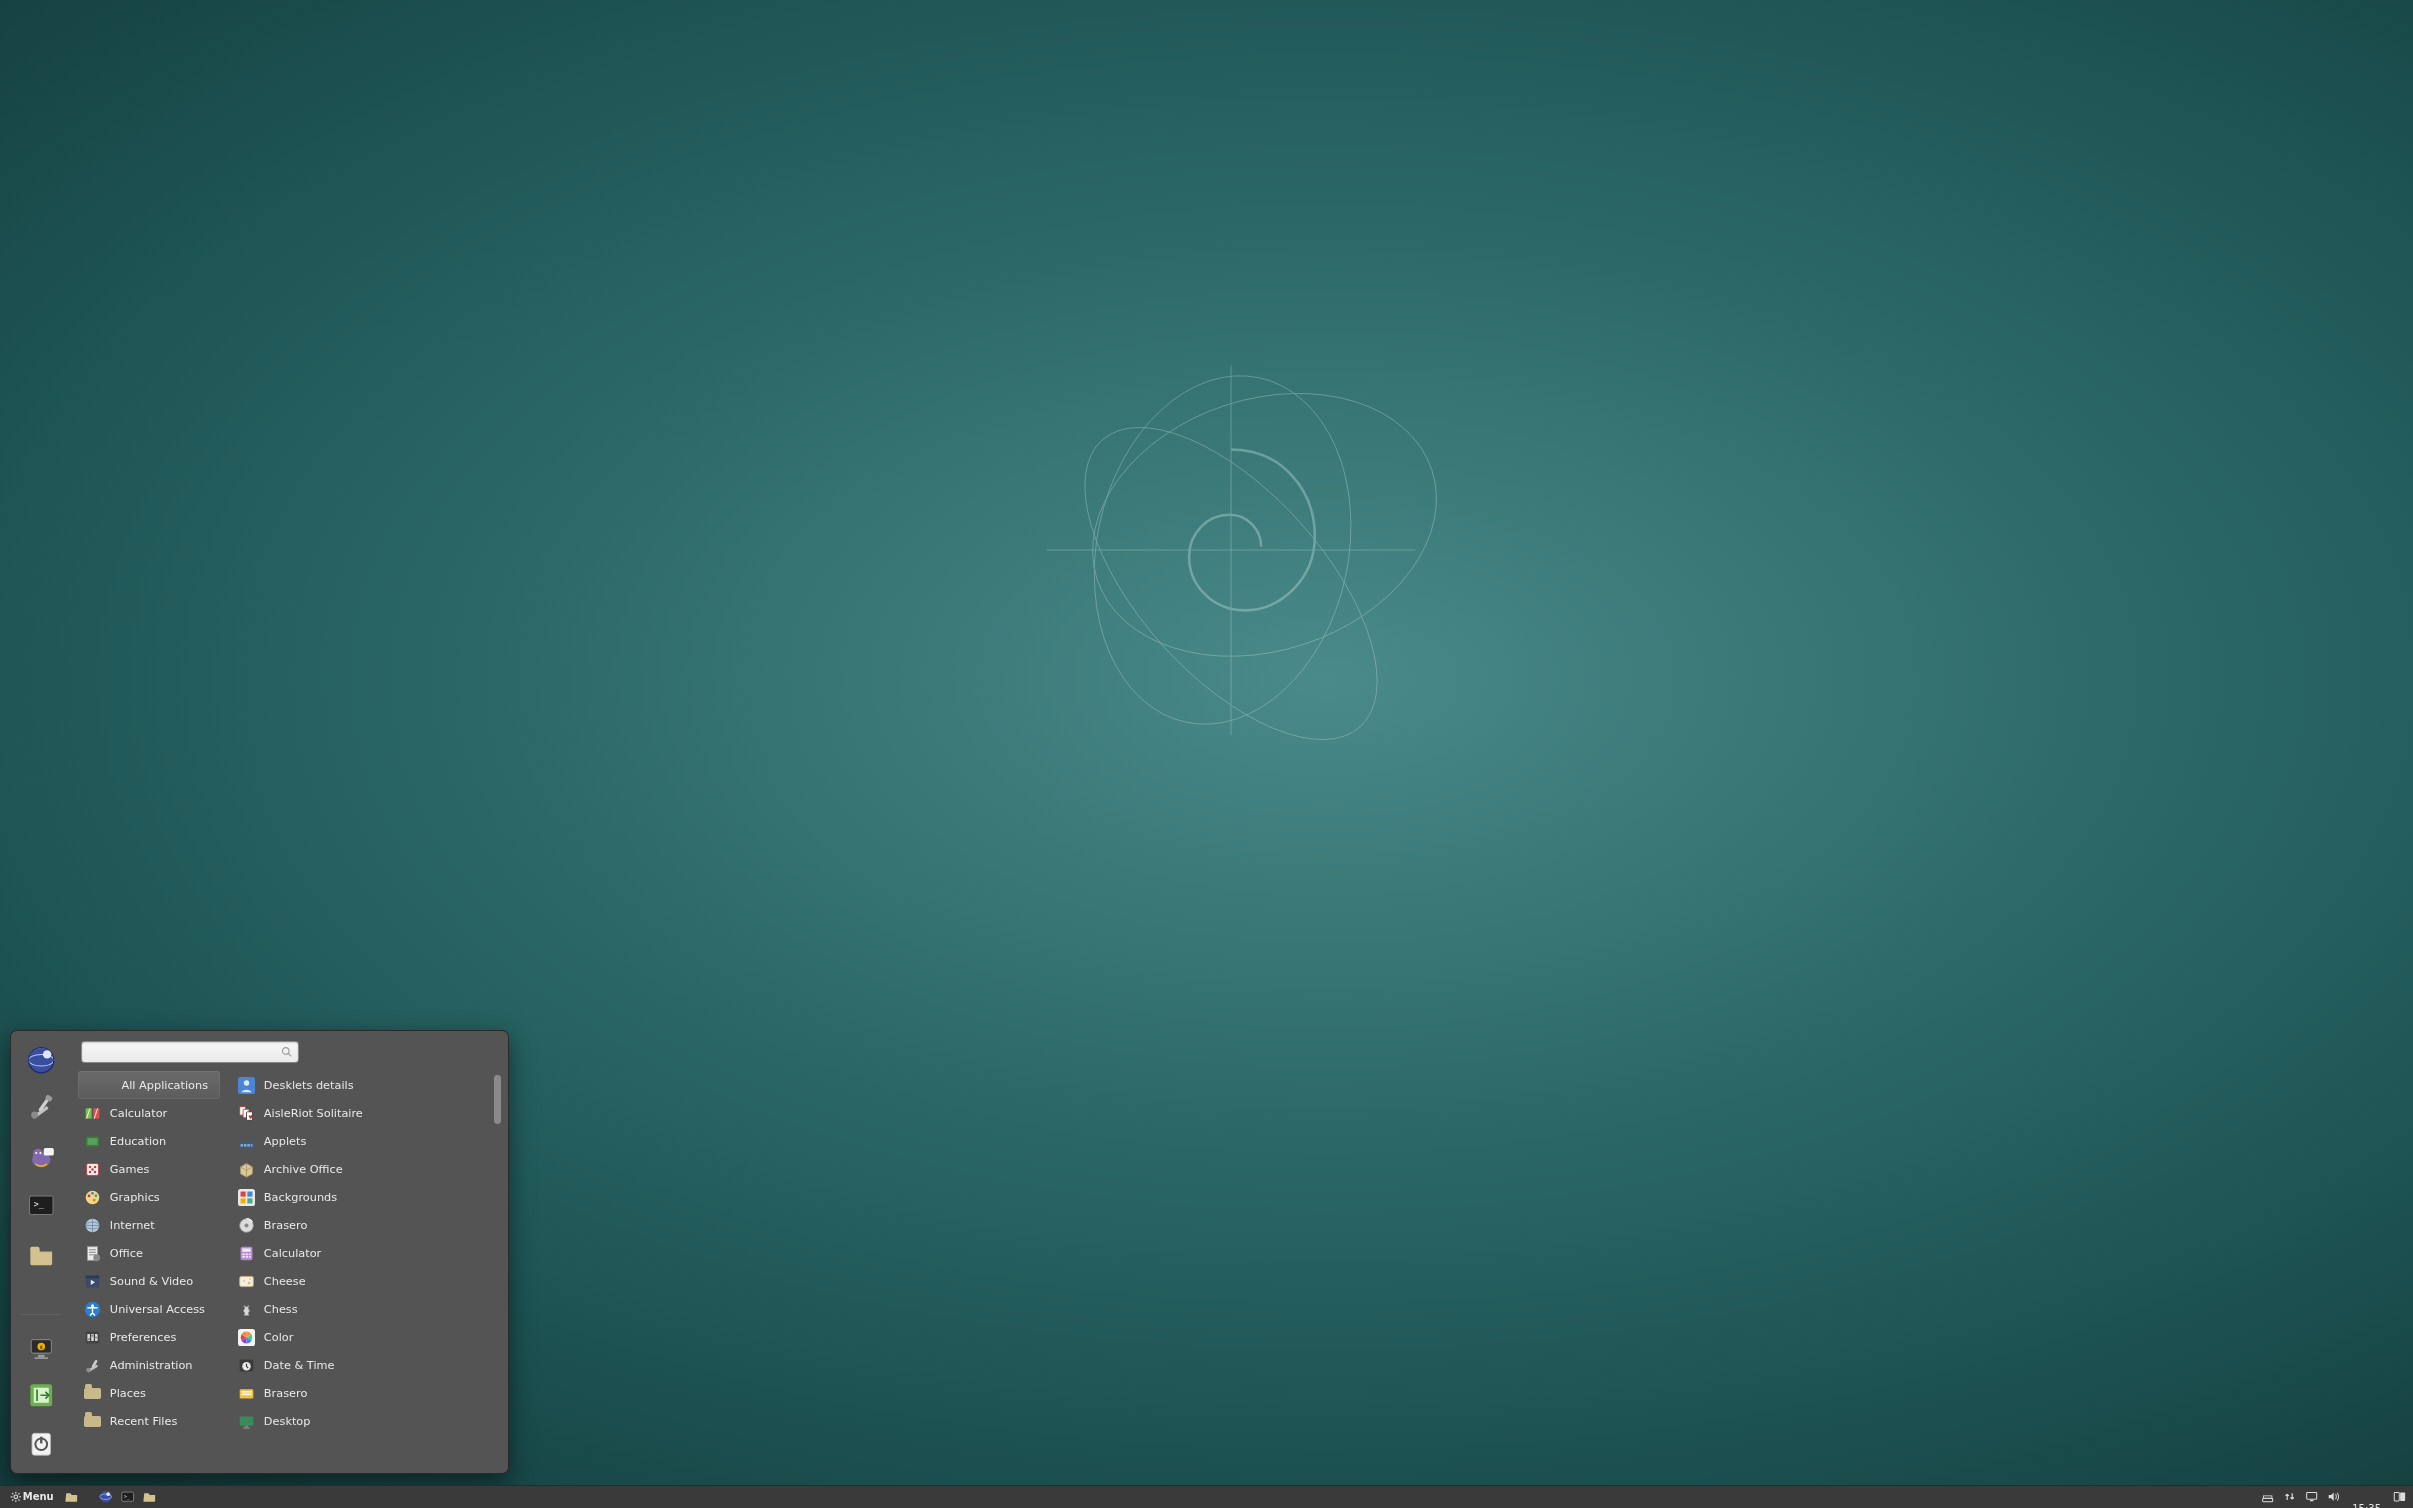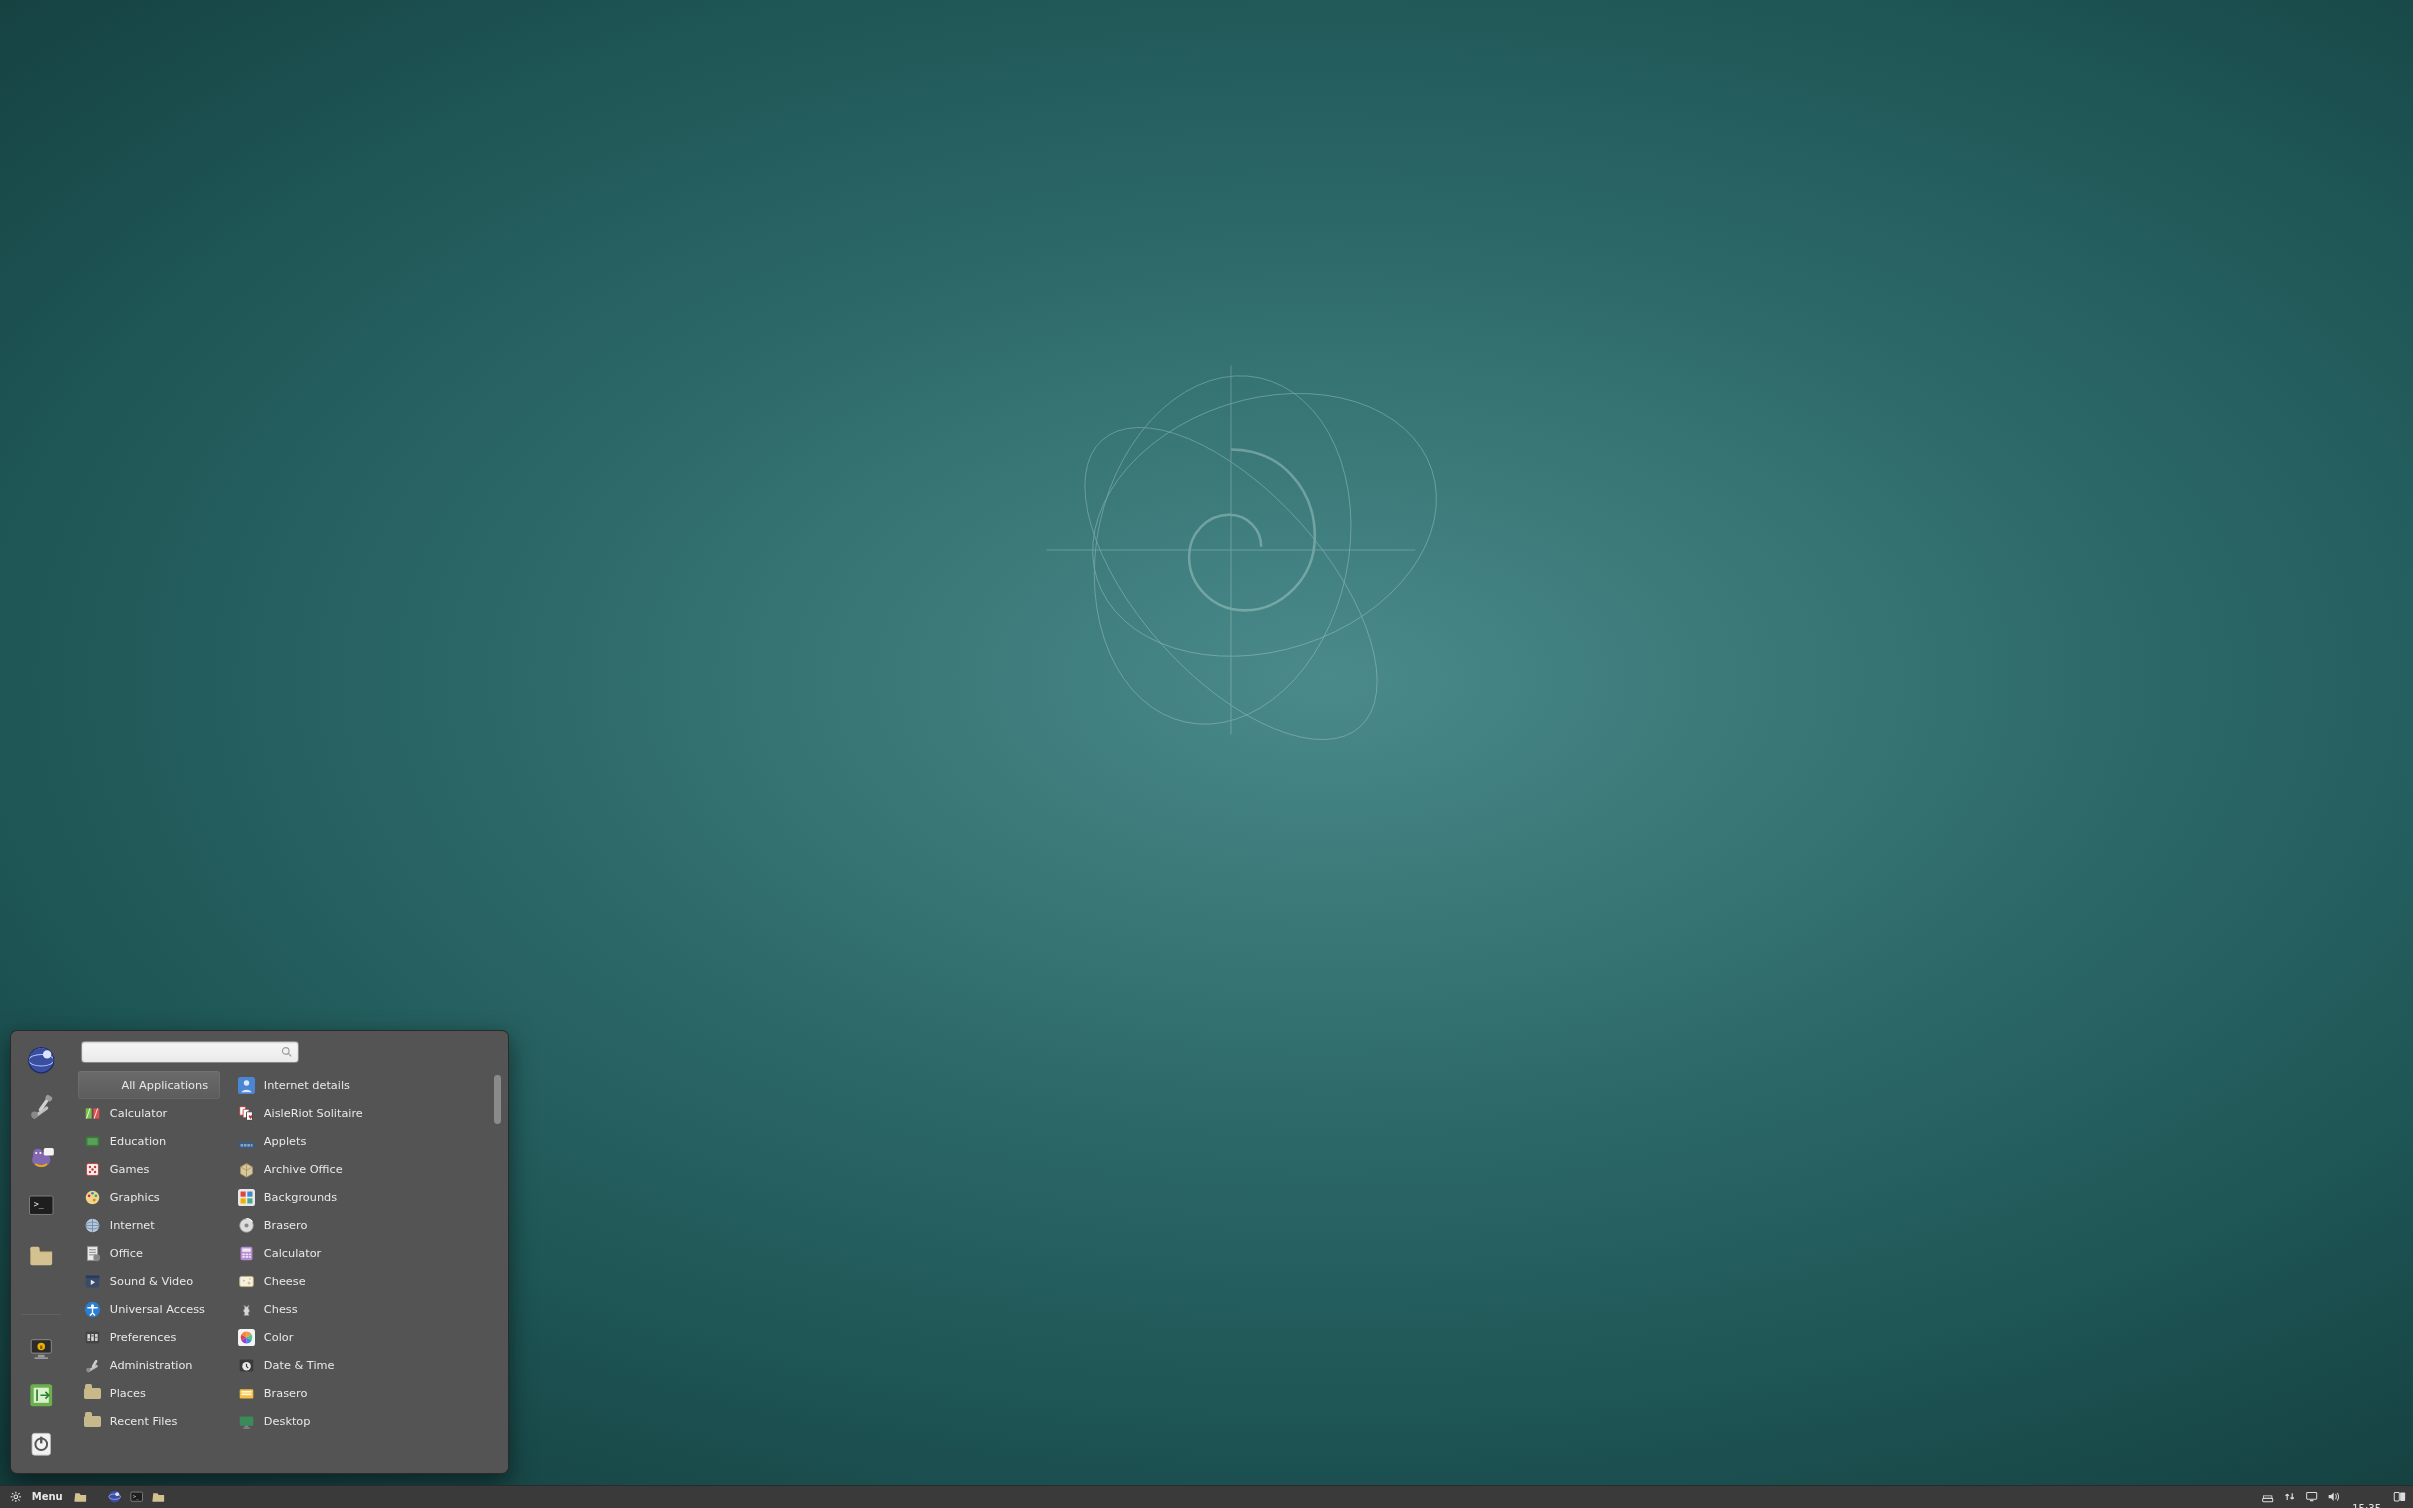--- a/index.html
+++ b/index.html
@@ -29,21 +29,21 @@
     align-items: center;
     color: #e6e6e6;
     font-size: 10px;
     padding: 0 5px;
     gap: 5px;
     border-top: 0.8px solid #2a2a2a;
   }
   .taskbar .left, .taskbar .right { display: flex; align-items: center; gap: 5px; }
   .taskbar .left { flex: 1; }
   .taskbar .menu-button {
-    display: flex; align-items: center; gap: 10px;
+    display: flex; align-items: center; gap: 1px;
     padding: 1.7px 5px; border-radius: 2.5px;
     cursor: pointer;
     font-weight: bold;
   }
   .taskbar .menu-button .cog { width:11.7px; height:11.7px; display:inline-block; }
   .taskbar .launcher-icon, .taskbar .tray-icon {
     width: 17px; height: 17px;
     display: flex; align-items: center; justify-content: center;
     border-radius: 2.5px;
     cursor: pointer;
@@ -374,21 +374,21 @@
 
       <div class="apps-col">
         <div class="menu-item">
           <span class="micon">
               <svg viewBox="0 0 20 20">
                 <rect width="20" height="20" rx="3" fill="#4a86d4"></rect>
                 <circle cx="10" cy="7" r="3.2" fill="#dce8f8"></circle>
                 <path d="M4 18c1-4 11-4 12 0" fill="#dce8f8"></path>
               </svg>
             </span>
-          <span>Internet details</span>
+          <span>Desklets details</span>
         </div>
         <div class="menu-item">
           <span class="micon">
               <svg viewBox="0 0 20 20" style="font-size:13.5px">
                 <rect x="2" y="2" width="7" height="10" rx="1" fill="#fff" stroke="#b33"></rect>
                 <rect x="6" y="5" width="7" height="10" rx="1" fill="#fff" stroke="#b33"></rect>
                 <rect x="10" y="8" width="7" height="10" rx="1" fill="#fff" stroke="#333"></rect>
                 <text x="12" y="16" font-size="6" fill="#b33">♥</text>
               </svg>
             </span>

